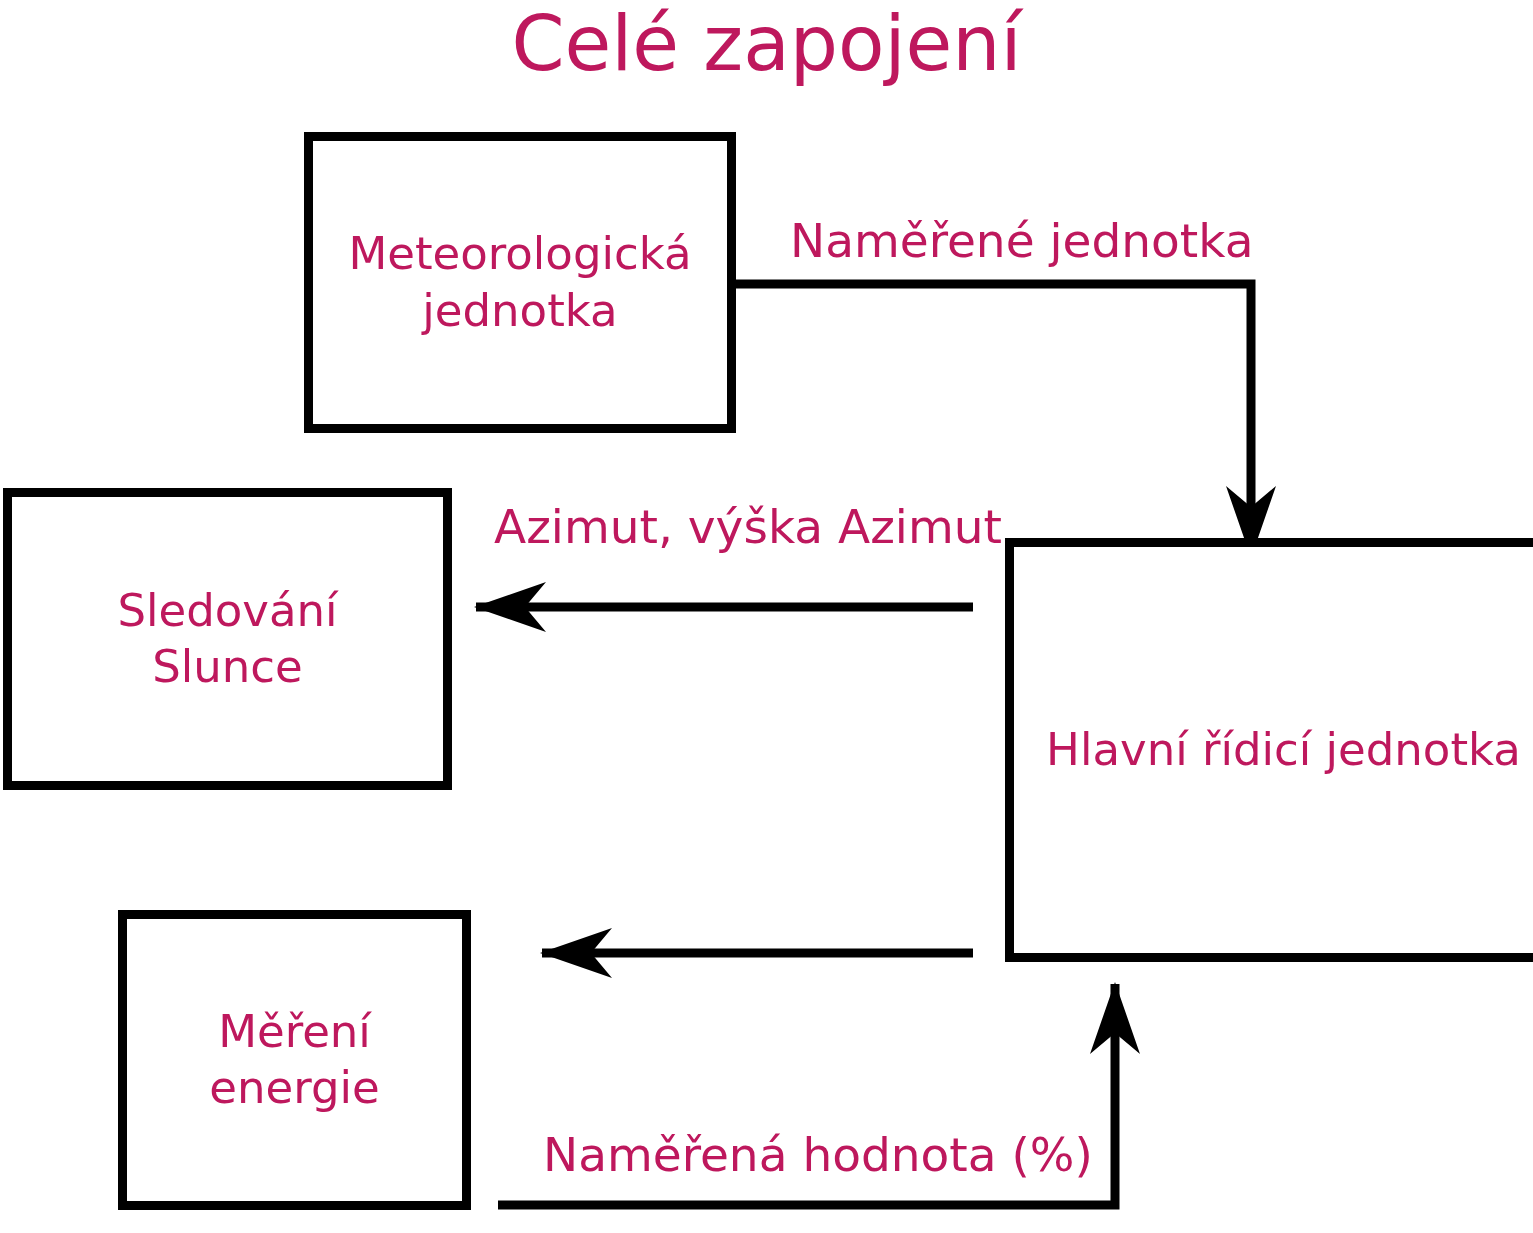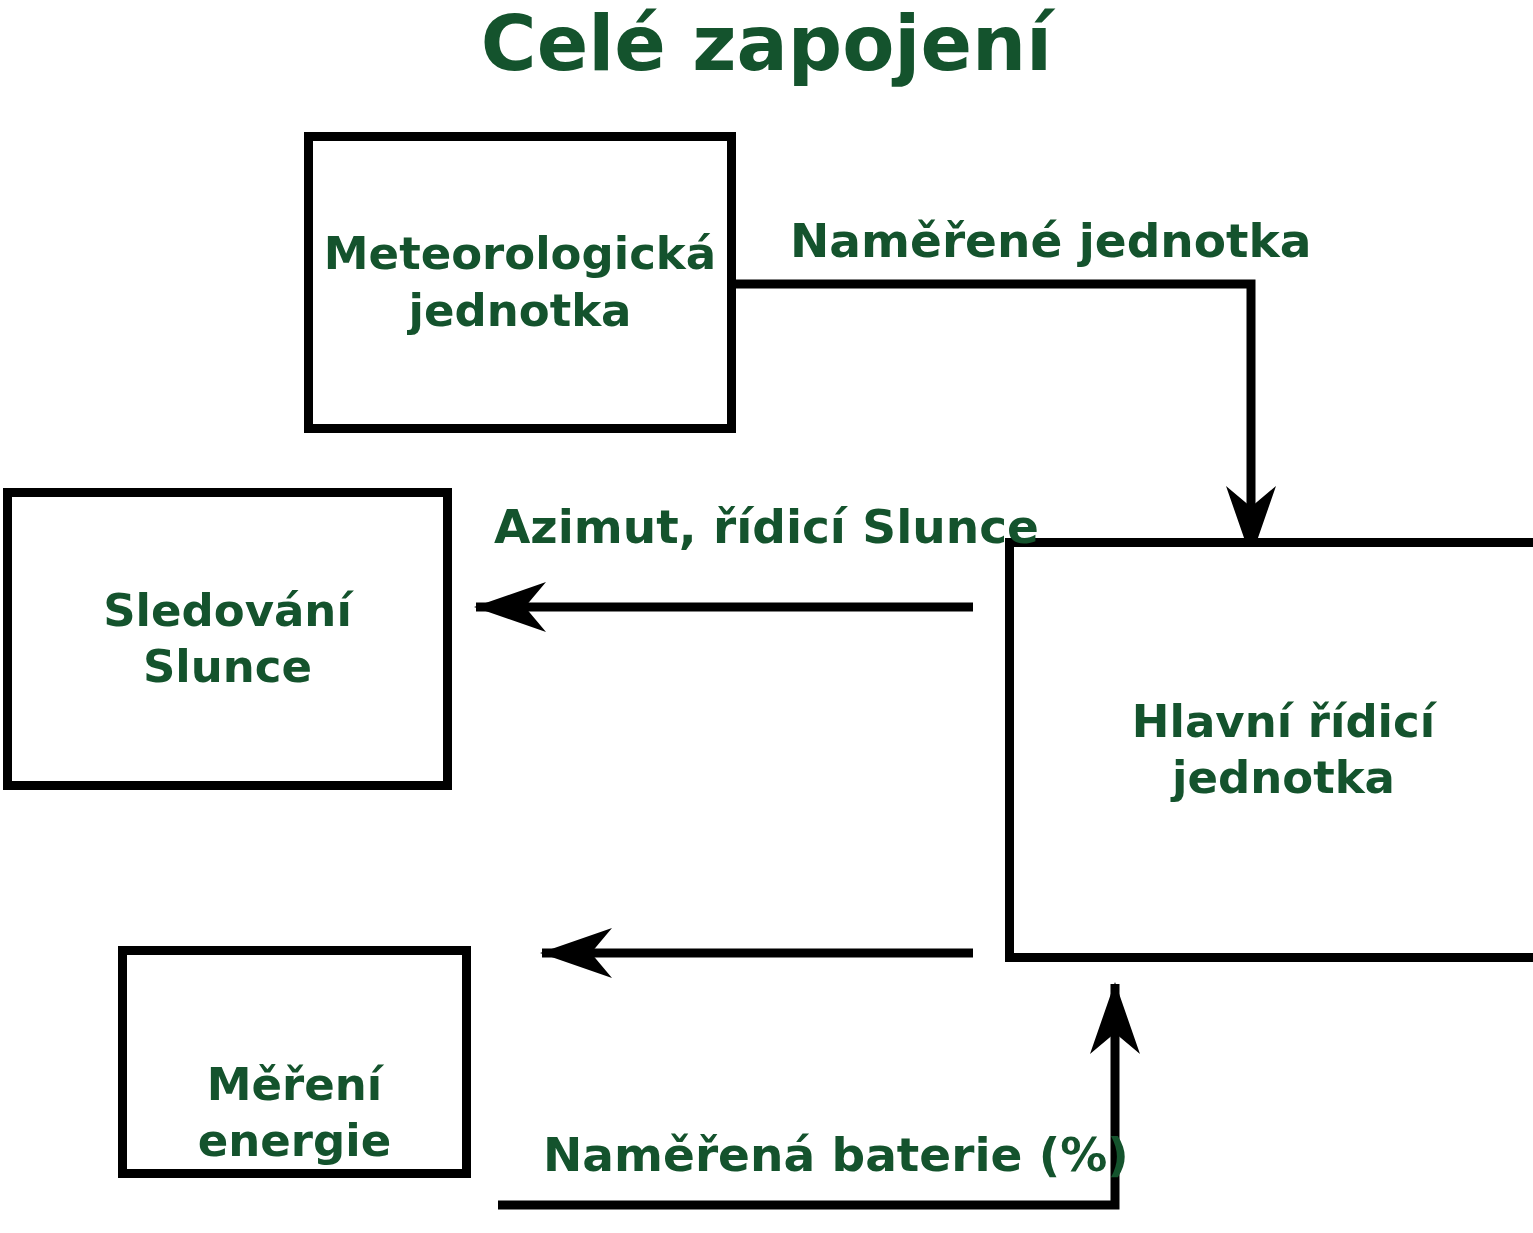--- a/index.html
+++ b/index.html
@@ -6,23 +6,22 @@
     margin: 0;
     padding: 0;
     background: #ffffff;
   }
   #stage {
     position: relative;
     width: 1533px;
     height: 1233px;
     background: #ffffff;
     font-family: "DejaVu Sans", "Liberation Sans", sans-serif;
-    color: #14532d;
+    color: #be185d;
     overflow: hidden;
-    font-weight: bold;
   }
   #wires {
     position: absolute;
     left: 0;
     top: 0;
     width: 1533px;
     height: 1233px;
   }
   .diagram-title {
     position: absolute;
@@ -44,21 +43,21 @@
     justify-content: center;
   }
   .node-label {
     text-align: center;
     font-size: 45px;
     line-height: 1.25;
     white-space: pre-line;
   }
   .node-meteo    { left: 304px; top: 132px;  width: 432px; height: 301px; }
   .node-sledovani{ left: 3px;   top: 488px;  width: 449px; height: 302px; }
-  .node-mereni   { left: 118px; top: 946px;  width: 353px; height: 232px; align-items: flex-end; }
+  .node-mereni   { left: 118px; top: 910px;  width: 353px; height: 300px; }
   .node-hlavni   { left: 973px; top: 538px;  width: 557px; height: 424px; margin-left: 32px; }
 
   .edge-label {
     position: absolute;
     font-size: 47px;
     line-height: 1.3;
     white-space: pre-line;
   }
   .edge-label-namerene  { left: 790px; top: 210px; }
   .edge-label-azimut    { left: 494px; top: 496px; }
@@ -98,18 +97,18 @@
     <div class="node-label">Měření
 energie</div>
   </div>
 
   <div class="node node-hlavni">
     <div class="node-label">Hlavní řídicí jednotka</div>
   </div>
 
   <div class="edge-label edge-label-namerene">Naměřené jednotka</div>
 
-  <div class="edge-label edge-label-azimut">Azimut, řídicí Slunce</div>
+  <div class="edge-label edge-label-azimut">Azimut, výška Azimut</div>
 
 
-  <div class="edge-label edge-label-namerena">Naměřená baterie (%)</div>
+  <div class="edge-label edge-label-namerena">Naměřená hodnota (%)</div>
 
 </div>
 
 </body></html>

